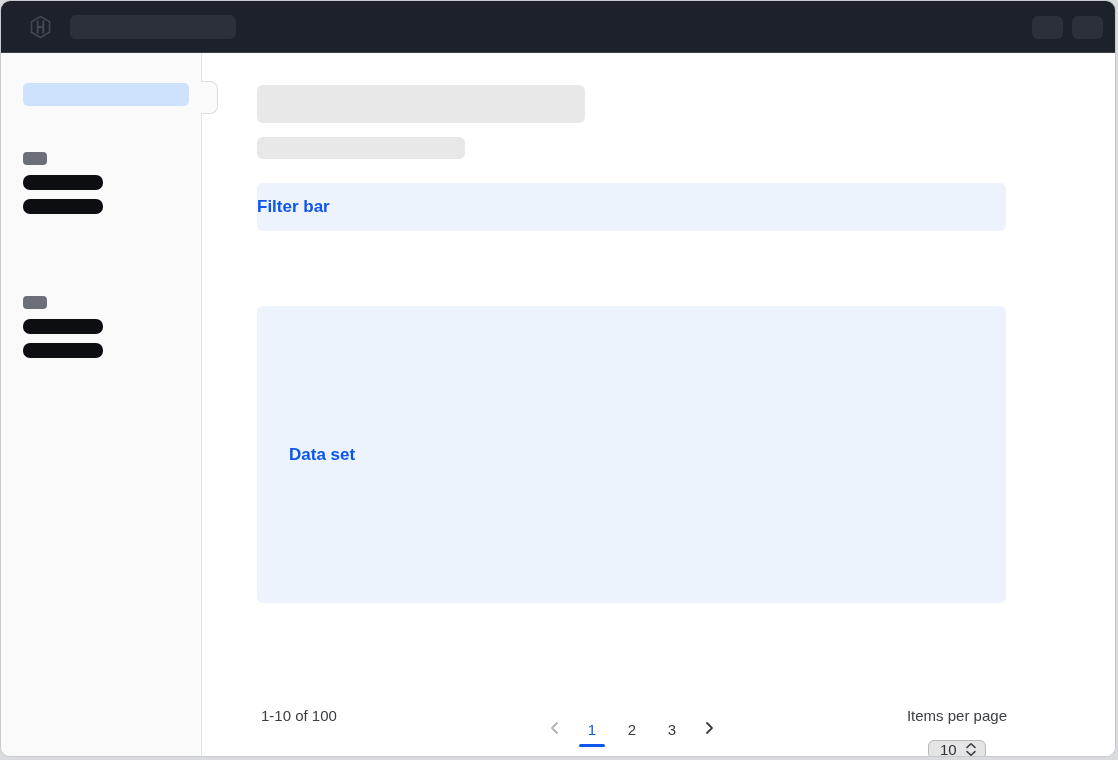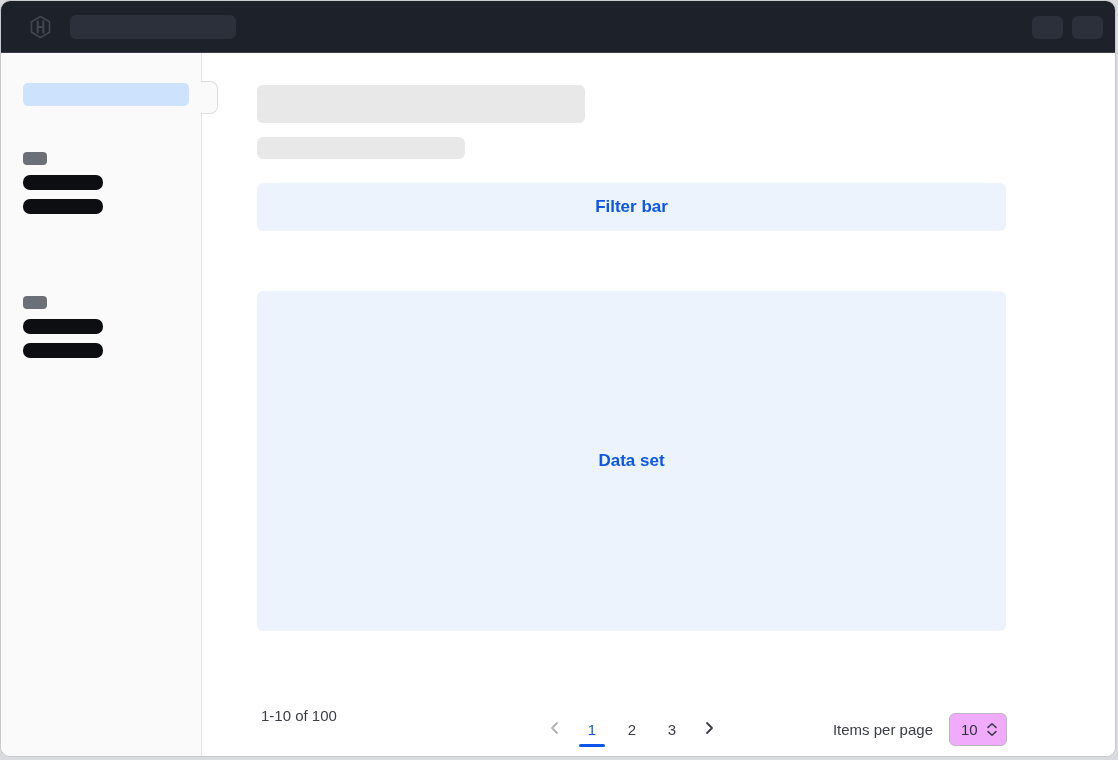--- a/index.html
+++ b/index.html
@@ -71,26 +71,26 @@
   }
   .ph-title-sm {
     position:absolute; left:54px; top:84px;
     width:208px; height:22px;
     background:#e8e8e9; border-radius:6px;
   }
   .blue-section {
     position:absolute; left:54px;
     width:749px;
     background:#ecf3fc; border-radius:6px;
-    display:flex; align-items:center; justify-content:center;
+    display:flex; align-items:center; justify-content:flex-start;
     color:#0c56e9; font-weight:bold; font-size:17px;
   }
   .filter-bar      { top:130px; height:48px; }
   .applied-filters { top:190px; height:50px; }
-  .data-set        { top:238px; height:340px; }
+  .data-set        { top:253px; height:297px;padding-left:32px; }
   
   .pagination {
     position:absolute; left:54px; top:654px;
     width:750px; height:44px;
     display:flex; justify-content:space-between;
     color:#3b3d45; font-size:15px;
   }
   .range { margin-left:4px; color:#3b3d45; }
   .pager {
     position:absolute; left:50%; top:0; height:100%;
@@ -103,25 +103,25 @@
     display:flex; align-items:center; justify-content:center;
   }
   .pg-btn { width:24px; height:36px; }
   .pg-btn.disabled { color:#b0b3b8; cursor:default; }
   .pg-num { width:30px; height:40px; position:relative; }
   .pg-num.active { color:#0c56e9; }
   .pg-num.active::after {
     content:""; position:absolute; left:2px; right:2px; bottom:2px;
     height:3px; background:#0c56e9; border-radius:1.5px;
   }
-  .per-page { display:flex; align-items:center; gap:16px; }
+  .per-page { display:flex; align-items:center; gap:16px;flex-direction:column; }
   .select {
     width:58px; height:33px;
     border:1px solid #b5b8be; border-radius:6px;
-    background:#f0abfc;
+    background:#e5e5e5;
     display:flex; align-items:center; justify-content:space-between;
     padding:0 8px 0 11px;
     font-size:15px; color:#2f3138;
     cursor:pointer;
   }
   .caret { display:flex; align-items:center; color:#3b3d45; }
 </style>
 </head>
 <body>
 

